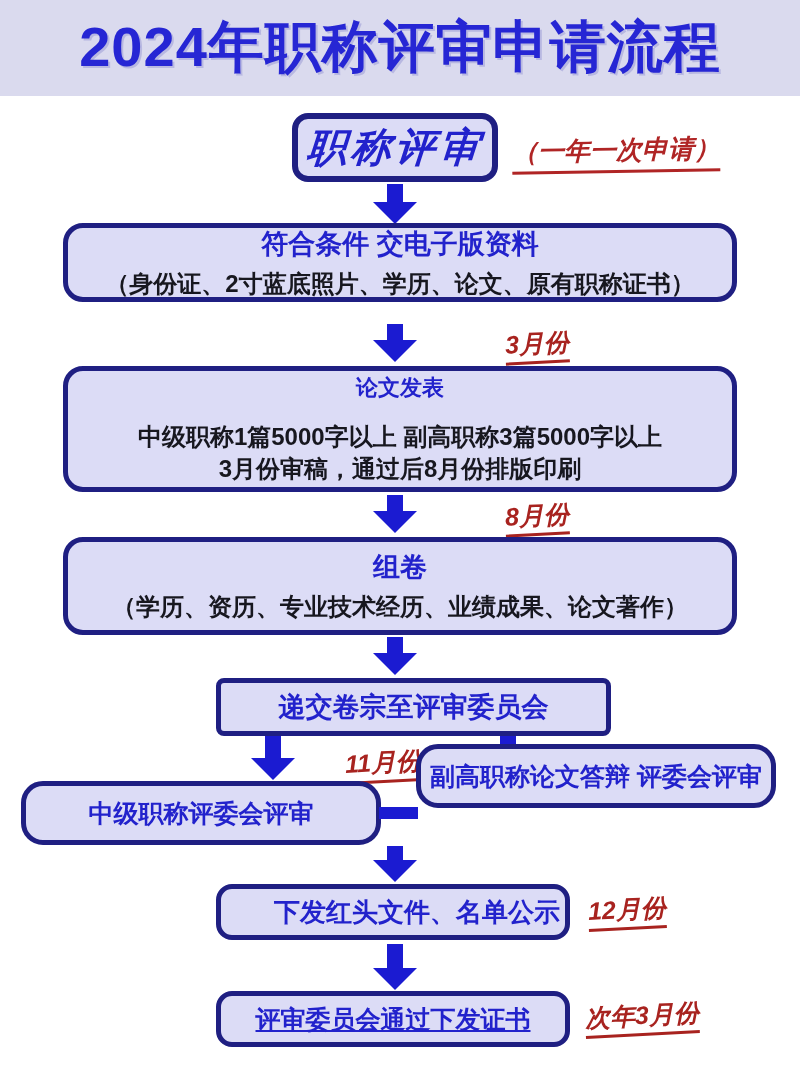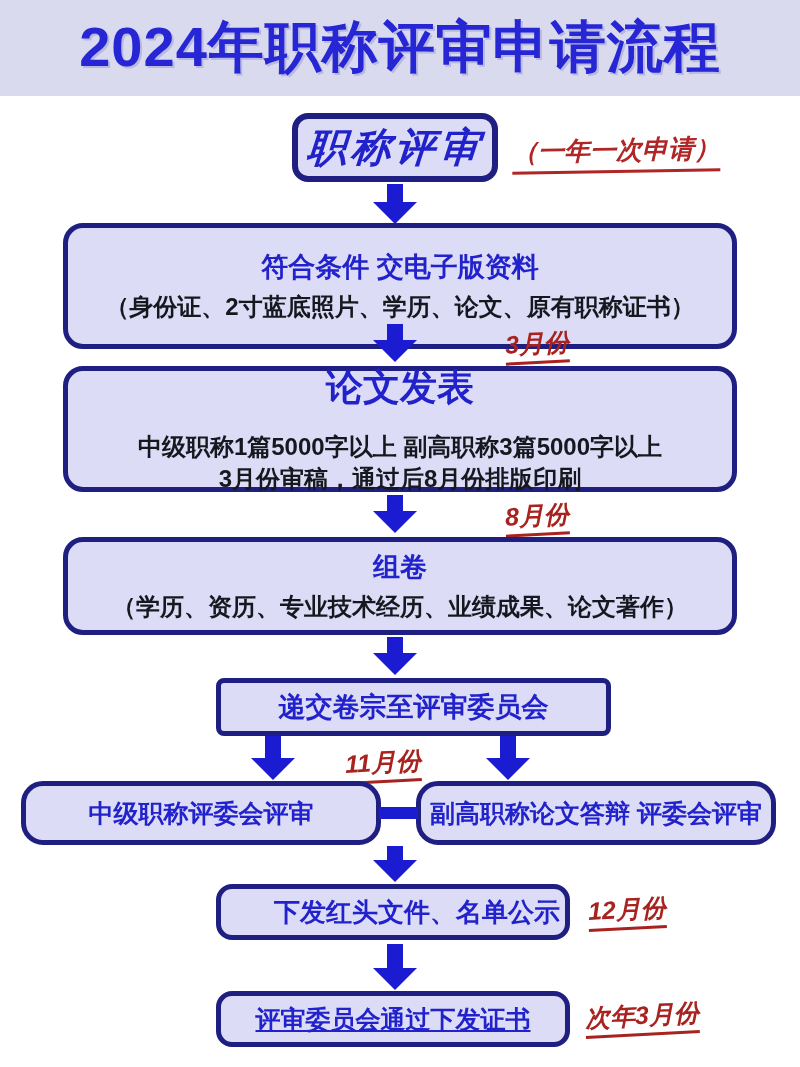--- a/index.html
+++ b/index.html
@@ -66,33 +66,33 @@
   <div class="node start-node" style="left:292px; top:113px; width:206px; height:69px; border-width:6px; border-radius:16px;">
     <div class="h">职称评审</div>
   </div>
   <div class="start-note" style="left:512px; top:133px;">（一年一次申请）</div>
 
   <div class="arrow" style="left:373px; top:184px;">
     <div class="shaft" style="height:18px;"></div>
       <div class="head"></div>
   </div>
 
-  <div class="node" style="left:63px; top:223px; width:674px; height:126px;">
+  <div class="node" style="left:63px; top:223px; width:674px; height:79px;">
     <div class="h" style="font-size:27px; margin-bottom:6px;">符合条件 交电子版资料</div>
     <div class="d" style="font-size:24px;">（身份证、2寸蓝底照片、学历、论文、原有职称证书）</div>
   </div>
 
   <div class="arrow" style="left:373px; top:324px;">
     <div class="shaft" style="height:16px;"></div>
       <div class="head"></div>
   </div>
   <div class="month" style="left:505px; top:327px;">3月份</div>
 
   <div class="node" style="left:63px; top:366px; width:674px; height:126px;">
-    <div class="h" style="font-size:37px; margin-bottom:18px;">论文发表</div>
+    <div class="h" style="font-size:22px; margin-bottom:18px;">论文发表</div>
     <div class="d" style="font-size:24px; ">中级职称1篇5000字以上 副高职称3篇5000字以上</div>
     <div class="d" style="font-size:24px;">3月份审稿，通过后8月份排版印刷</div>
   </div>
 
   <div class="arrow" style="left:373px; top:495px;">
     <div class="shaft" style="height:16px;"></div>
       <div class="head"></div>
   </div>
   <div class="month" style="left:505px; top:499px;">8月份</div>
 
@@ -116,21 +116,21 @@
   </div>
   <div class="arrow" style="left:486px; top:736px;">
     <div class="shaft" style="height:22px;"></div>
       <div class="head"></div>
   </div>
   <div class="month" style="left:345px; top:746px;">11月份</div>
 
   <div class="node" style="left:21px; top:781px; width:360px; height:64px; border-radius:22px;">
     <div class="h" style="font-size:25px;">中级职称评委会评审</div>
   </div>
-  <div class="node" style="left:416px; top:781px; width:360px; height:64px; border-radius:22px; padding:4px 4px;">
+  <div class="node" style="left:416px; top:744px; width:360px; height:64px; border-radius:22px; padding:4px 4px;">
     <div class="h" style="font-size:25px;">副高职称论文答辩 评委会评审</div>
   </div>
   <div class="connector" style="left:379px; top:807px; width:39px; height:12px;"></div>
 
   <div class="arrow" style="left:373px; top:846px;">
     <div class="shaft" style="height:14px;"></div>
       <div class="head"></div>
   </div>
 
   <div class="node" style="left:216px; top:884px; width:354px; height:56px; border-radius:16px;">

